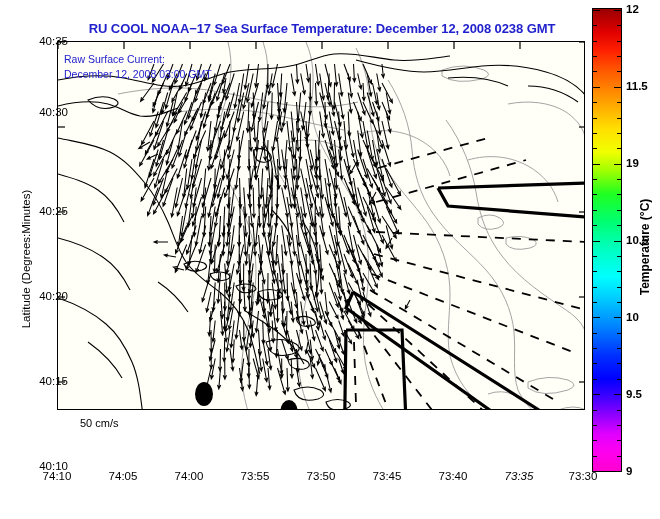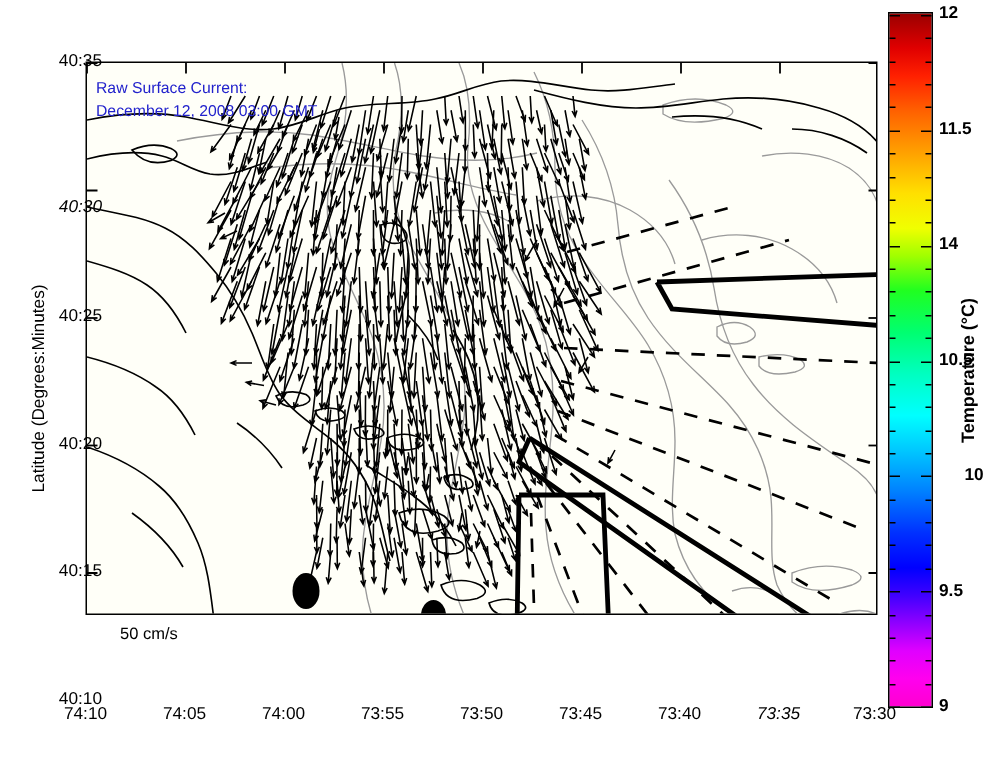--- a/index.html
+++ b/index.html
@@ -48,20 +48,21 @@
           color:#000;transform:translateY(-50%);white-space:nowrap;}
   #cblabel{position:absolute;left:545px;top:240px;width:200px;text-align:center;
            font-size:12px;font-weight:bold;color:#000;transform:rotate(-90deg);}
   .cbmark{position:absolute;background:#000;height:1px;width:6px;}
 </style>
 </head>
 <body>
 
 <div id="stage">
 
+  <div id="title">RU COOL  NOAA−17  Sea Surface Temperature:  December 12, 2008 0238 GMT</div>
 
   <div id="plot">
     <div id="plotclip">
       <svg id="plotsvg" width="528" height="425" viewBox="0 0 528 425">
 
         <g stroke="#9a9a9a" stroke-width="0.9" fill="none">
           <path d="M170,0 C176,24 172,46 166,64 C160,82 158,100 163,118
                    C170,142 182,160 190,182 C198,206 200,230 196,252
                    C192,276 186,296 184,318 C182,344 188,368 198,390
                    C208,412 222,420 236,425"></path>
@@ -838,21 +839,21 @@
     <div id="subnote">
       <div>Raw Surface Current:</div>
       <div>December 12, 2008 03:00 GMT</div>
     </div>
 
     <div style="position:absolute;left:22px;top:375px;font-size:11px;color:#000;">50 cm/s</div>
   </div>
 
   <div id="yticks">
     <div class="ytick" style="top:41px;">40:35</div>
-    <div class="ytick" style="top:138px;font-style:italic;">40:30</div>
+    <div class="ytick" style="top:112px;">40:30</div>
     <div class="ytick" style="top:211px;text-align:right;">40:25</div>
     <div class="ytick" style="top:296px;">40:20</div>
     <div class="ytick" style="top:381px;">40:15</div>
     <div class="ytick" style="top:466px;">40:10</div>
   </div>
 
   <div id="xticks">
     <div class="xtick" style="left:57px;">74:10</div>
     <div class="xtick" style="left:123px;">74:05</div>
     <div class="xtick" style="left:189px;">74:00</div>
@@ -926,21 +927,21 @@
       <div class="cbmark" style="top: 431.267px; left: 0px; width: 4px;"></div>
       <div class="cbmark" style="top: 431.267px; right: 0px; width: 4px;"></div>
       <div class="cbmark" style="top: 446.633px; left: 0px; width: 4px;"></div>
       <div class="cbmark" style="top: 446.633px; right: 0px; width: 4px;"></div>
       <div class="cbmark" style="top: 462px; left: 0px; width: 7px;"></div>
       <div class="cbmark" style="top: 462px; right: 0px; width: 7px;"></div>
     </div>
   <div id="cbticks">
     <div class="cbtick" style="top:9px;">12</div>
     <div class="cbtick" style="top:86px;">11.5</div>
-    <div class="cbtick" style="top:163px;">14</div>
+    <div class="cbtick" style="top:163px;">19</div>
     <div class="cbtick" style="top:240px;">10.5</div>
-    <div class="cbtick" style="top:317px;margin-left:17px;">10</div>
+    <div class="cbtick" style="top:317px;">10</div>
     <div class="cbtick" style="top:394px;">9.5</div>
     <div class="cbtick" style="top:471px;">9</div>
   </div>
   <div id="cblabel">Temperature (°C)</div>
 
 </div>
 
 </body></html>

